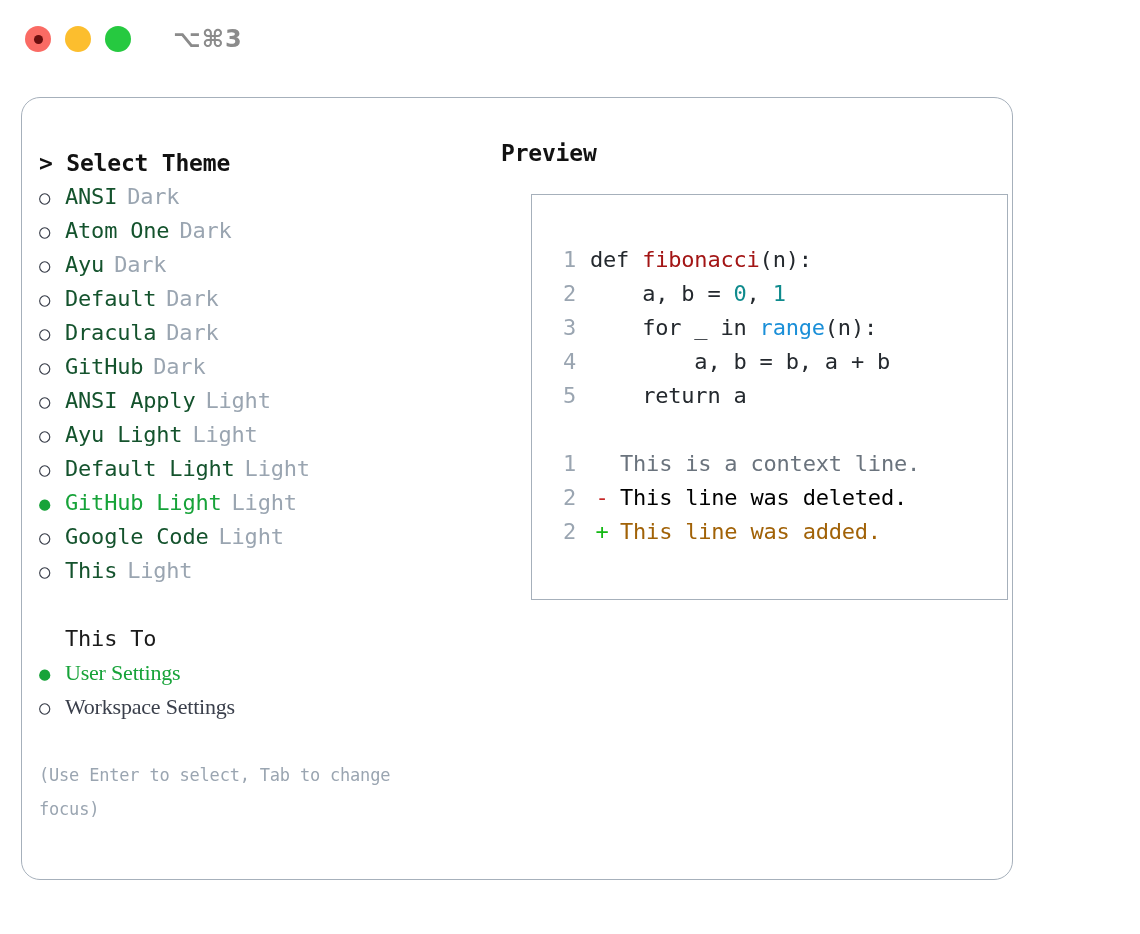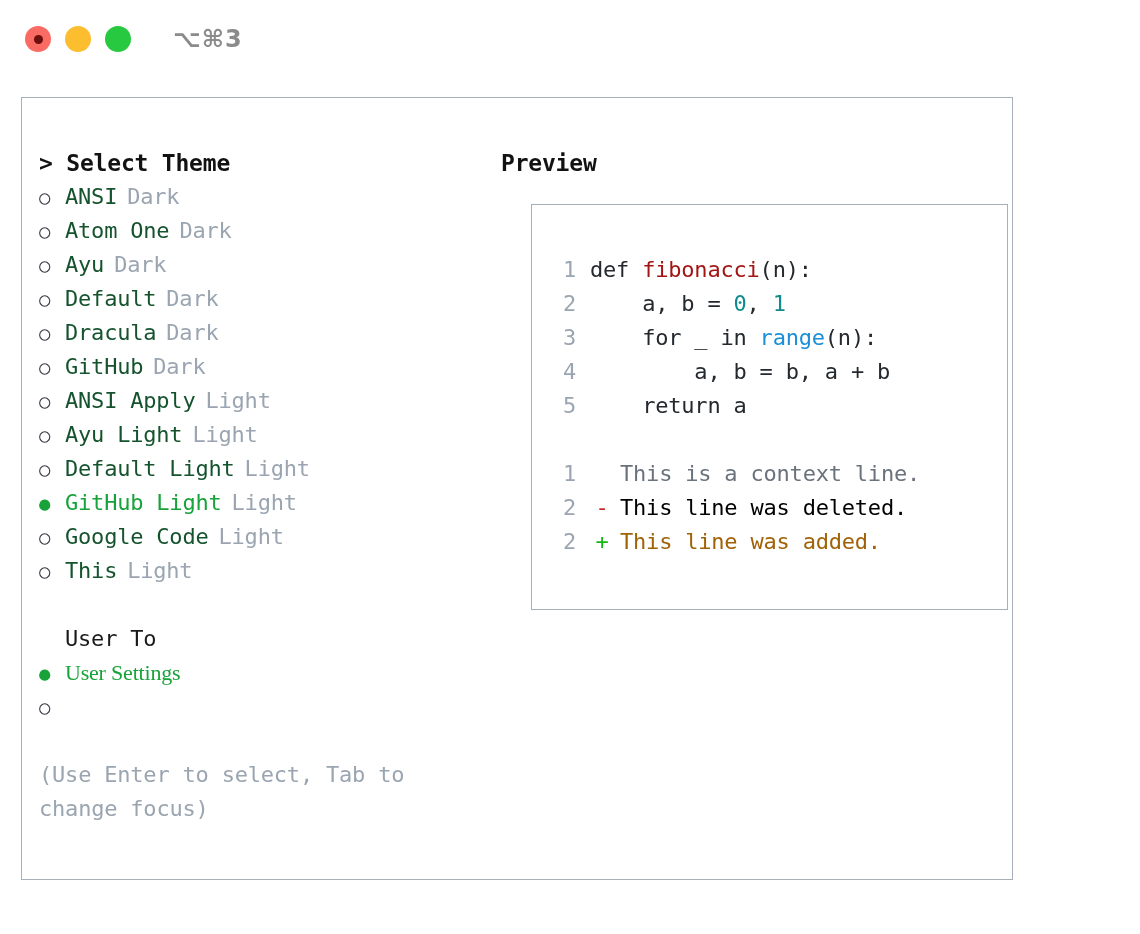--- a/index.html
+++ b/index.html
@@ -69,36 +69,36 @@
   }
 
   
   #panel {
     position: absolute;
     left: 21px;
     top: 97px;
     width: 992px;
     height: 783px;
     border: 1.6px solid #a6b0bb;
-    border-radius: 0;
+    border-radius: 19px;
     box-sizing: border-box;
     background: #ffffff;
   }
 
   
   #left-col {
     position: absolute;
     left: 17px;
     top: 48px;
     width: 440px;
   }
   #right-col {
     position: absolute;
     left: 479px;
-    top: 48px;
+    top: 38px;
     width: 490px;
   }
 
   .section-title {
     font-size: 23px;
     font-weight: 700;
     color: #121212;
     letter-spacing: -0.2px;
     white-space: pre;
     line-height: 34px;
@@ -139,21 +139,21 @@
     padding-left: 26px;
     white-space: pre;
     letter-spacing: -0.2px;
   }
   .apply-row .opt-name { color: #3a3f4b; font-family: Liberation Serif, serif; }
   .apply-row.selected .opt-name { color: #17a339; }
 
   
   #hint {
     margin-top: 34px;
-    font-size: 22px;
+    font-size: 17px;
     line-height: 34px;
     color: #9aa5b1;
     width: 402px;
     letter-spacing: -0.2px;
   }
 
   
   #preview-box {
     position: absolute;
     left: 30px;
@@ -230,24 +230,24 @@
           <div class="opt-row"><span class="marker">○</span><span class="opt-name">GitHub</span><span class="opt-variant">Dark</span></div>
           <div class="opt-row"><span class="marker">○</span><span class="opt-name">ANSI Apply</span><span class="opt-variant">Light</span></div>
           <div class="opt-row"><span class="marker">○</span><span class="opt-name">Ayu Light</span><span class="opt-variant">Light</span></div>
           <div class="opt-row"><span class="marker">○</span><span class="opt-name">Default Light</span><span class="opt-variant">Light</span></div>
           <div class="opt-row selected"><span class="marker">●</span><span class="opt-name">GitHub Light</span><span class="opt-variant">Light</span></div>
           <div class="opt-row"><span class="marker">○</span><span class="opt-name">Google Code</span><span class="opt-variant">Light</span></div>
           <div class="opt-row"><span class="marker">○</span><span class="opt-name">This</span><span class="opt-variant">Light</span></div>
         </div>
 
       <div id="apply-group">
-        <div class="group-header">User To</div>
+        <div class="group-header">This To</div>
         <div id="apply-list">
             <div class="opt-row apply-row selected"><span class="marker">●</span><span class="opt-name">User Settings</span></div>
-            <div class="opt-row apply-row"><span class="marker">○</span></div>
+            <div class="opt-row apply-row"><span class="marker">○</span><span class="opt-name">Workspace Settings</span></div>
           </div>
       </div>
 
       <div id="hint">(Use Enter to select, Tab to change focus)</div>
     </div>
 
     <div id="right-col">
       <div class="section-title">Preview</div>
 
       <div id="preview-box">

